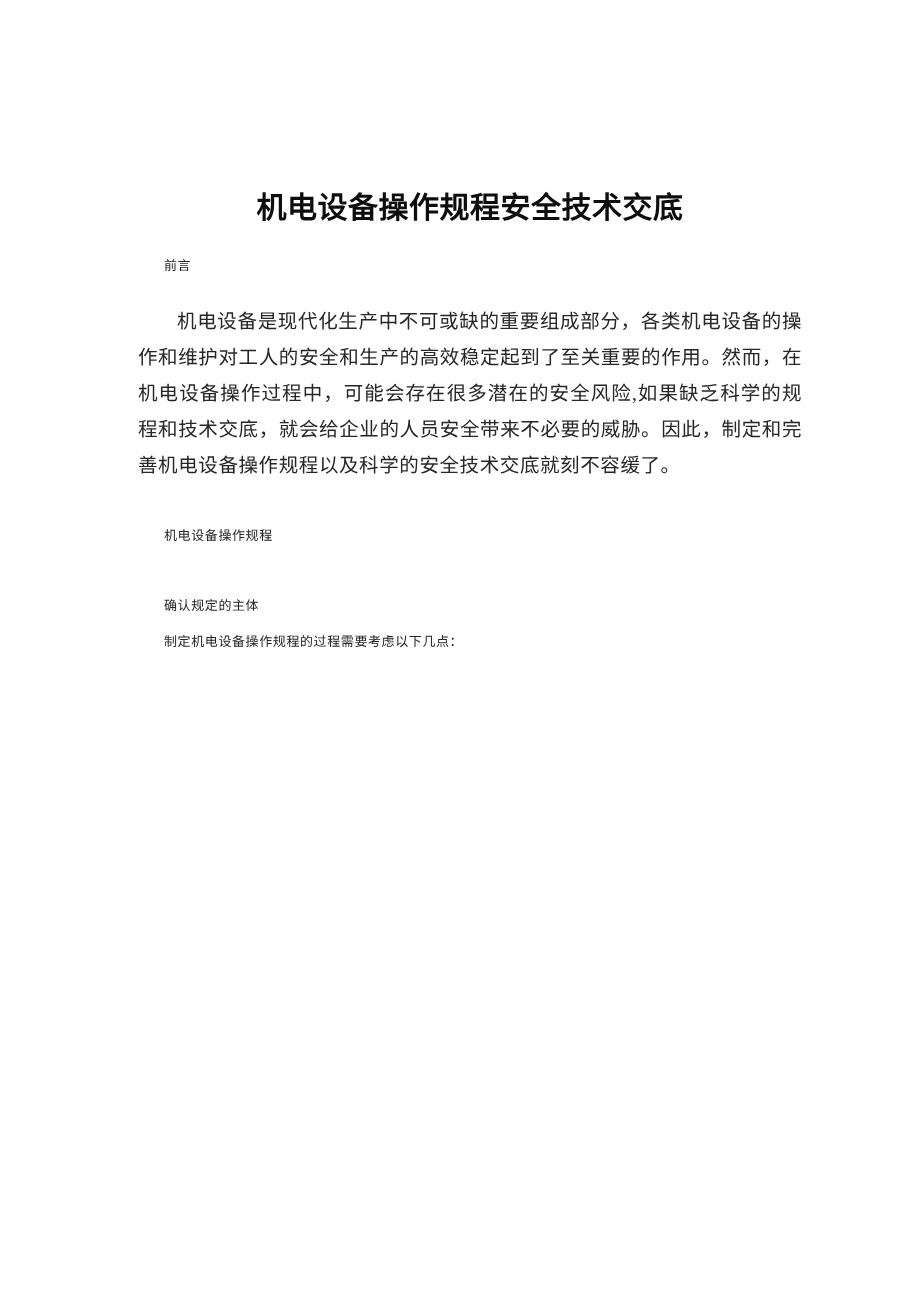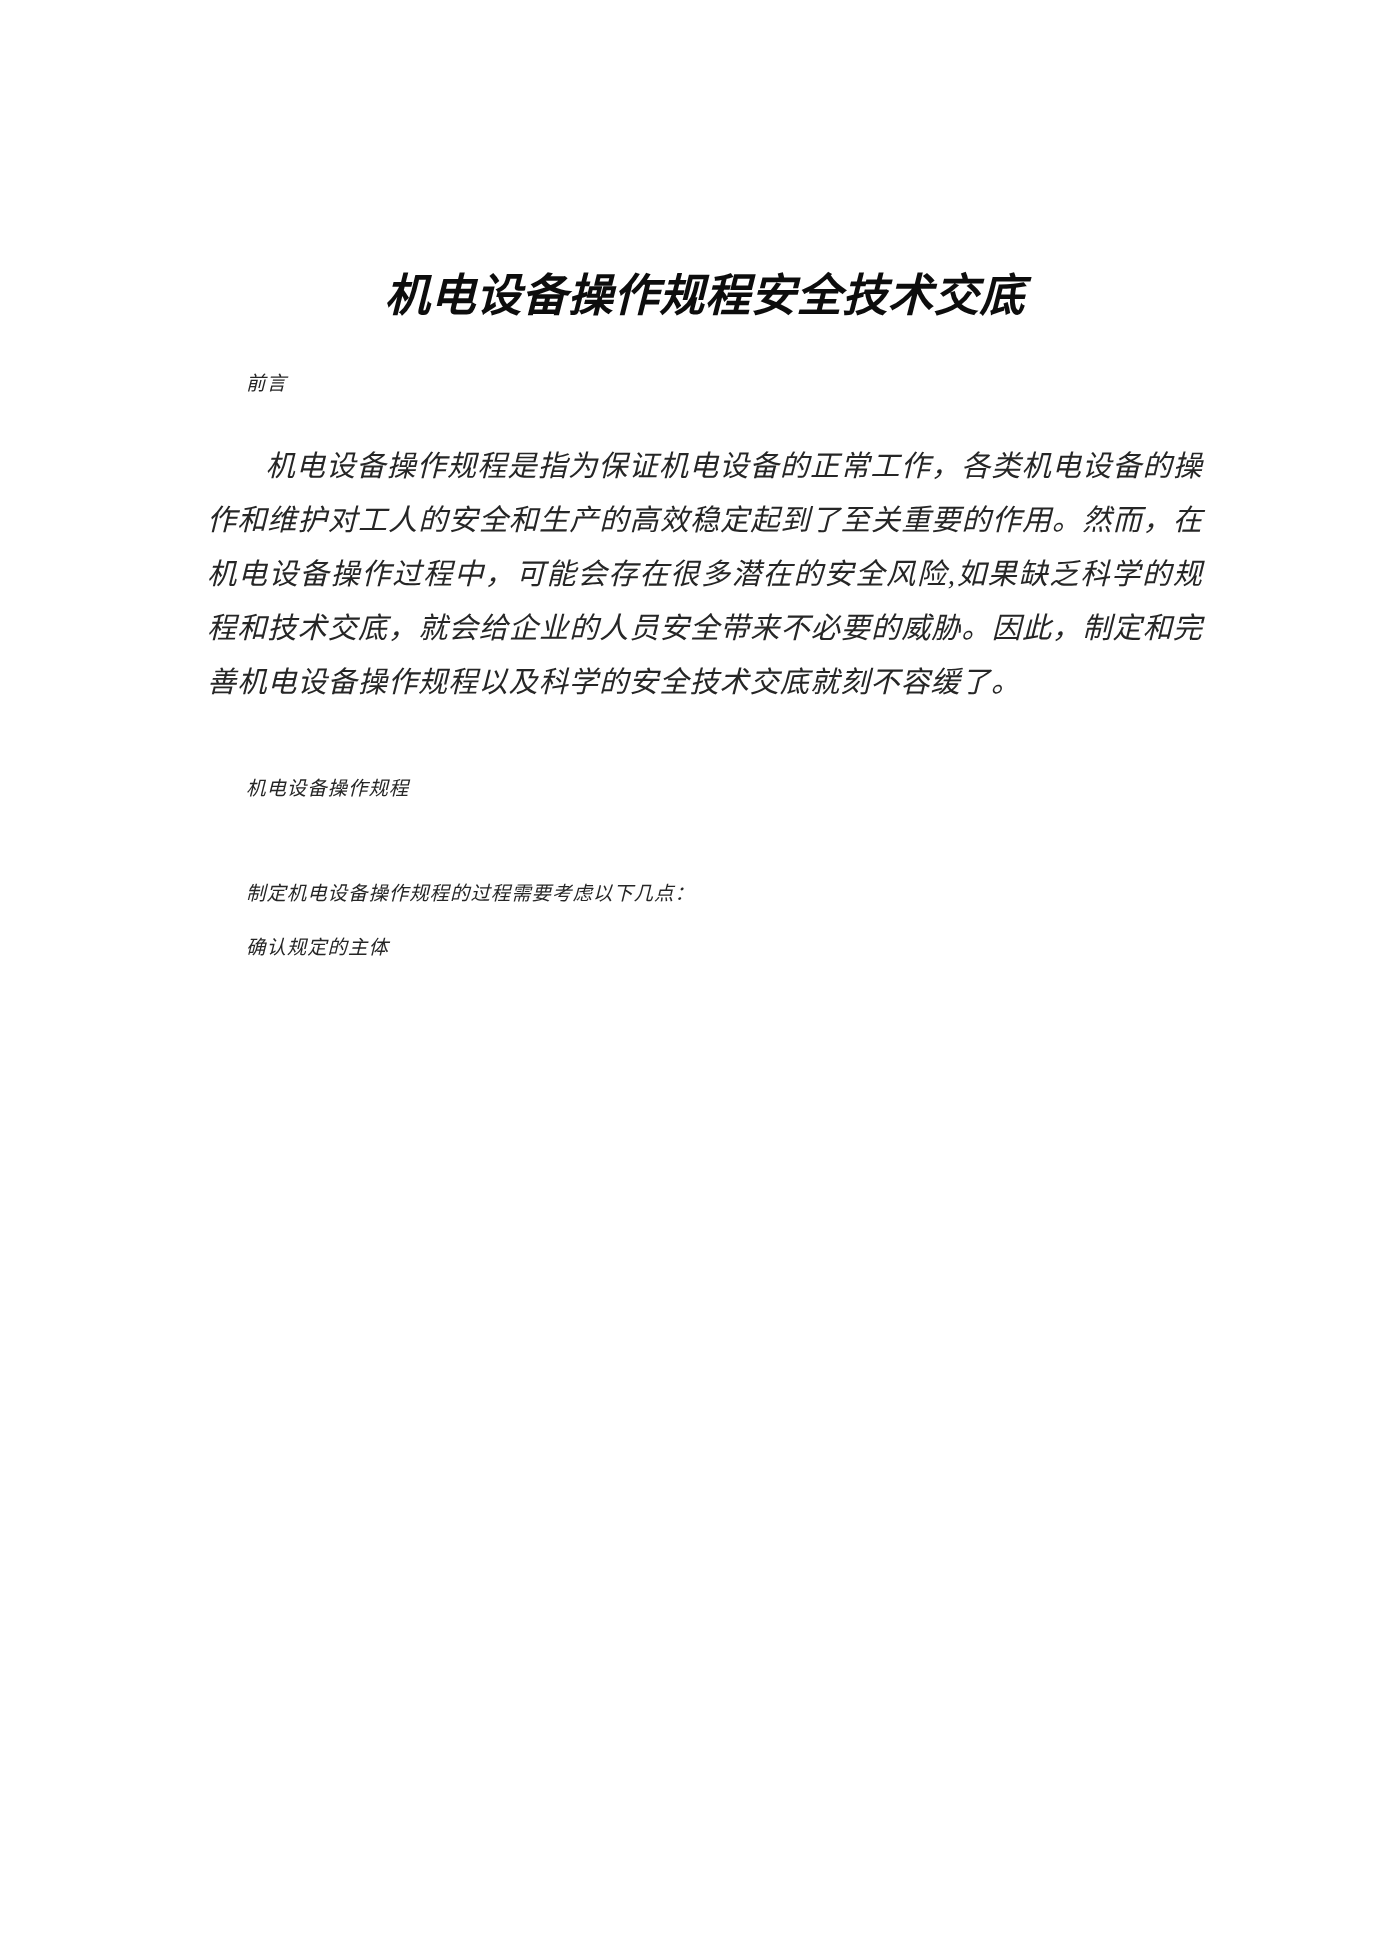--- a/index.html
+++ b/index.html
@@ -15,23 +15,22 @@
     height: 1301px;
     margin: 0 auto;
     background: #ffffff;
     overflow: hidden;
     box-sizing: border-box;
   }
 
   .content {
     position: absolute;
     left: 138px;
-    top: 176px;
+    top: 186px;
     width: 664px;
-    font-style: italic;
   }
 
   .doc-title {
     font-family: "Liberation Sans", "DejaVu Sans", sans-serif;
     font-weight: 700;
     font-size: 30px;
     line-height: 44px;
     color: #0d0d0d;
     text-align: center;
     margin: 0 0 18px 0;
@@ -80,33 +79,33 @@
 <div class="page">
 
   <div class="content">
 
     <h1 class="doc-title">机电设备操作规程安全技术交底</h1>
 
     <p class="line tight">前言</p>
 
     <div class="gap-md"></div>
 
-    <p class="para">机电设备操作规程是指为保证机电设备的正常工作，各类机电设备的操作和维护对工人的安全和生产的高效稳定起到了至关重要的作用。然而，在机电设备操作过程中，可能会存在很多潜在的安全风险,如果缺乏科学的规程和技术交底，就会给企业的人员安全带来不必要的威胁。因此，制定和完善机电设备操作规程以及科学的安全技术交底就刻不容缓了。</p>
+    <p class="para">机电设备是现代化生产中不可或缺的重要组成部分，各类机电设备的操作和维护对工人的安全和生产的高效稳定起到了至关重要的作用。然而，在机电设备操作过程中，可能会存在很多潜在的安全风险,如果缺乏科学的规程和技术交底，就会给企业的人员安全带来不必要的威胁。因此，制定和完善机电设备操作规程以及科学的安全技术交底就刻不容缓了。</p>
 
     <div class="gap-sm"></div>
 
 
     <div class="gap-sm"></div>
 
     <p class="line">机电设备操作规程</p>
 
     <div class="gap-sm"></div>
 
 
     <div class="gap-sm"></div>
 
+    <p class="line tight">确认规定的主体</p>
+
     <p class="line tight">制定机电设备操作规程的过程需要考虑以下几点：</p>
-
-    <p class="line tight">确认规定的主体</p>
 
   </div>
 
 </div>
 
 </body></html>

